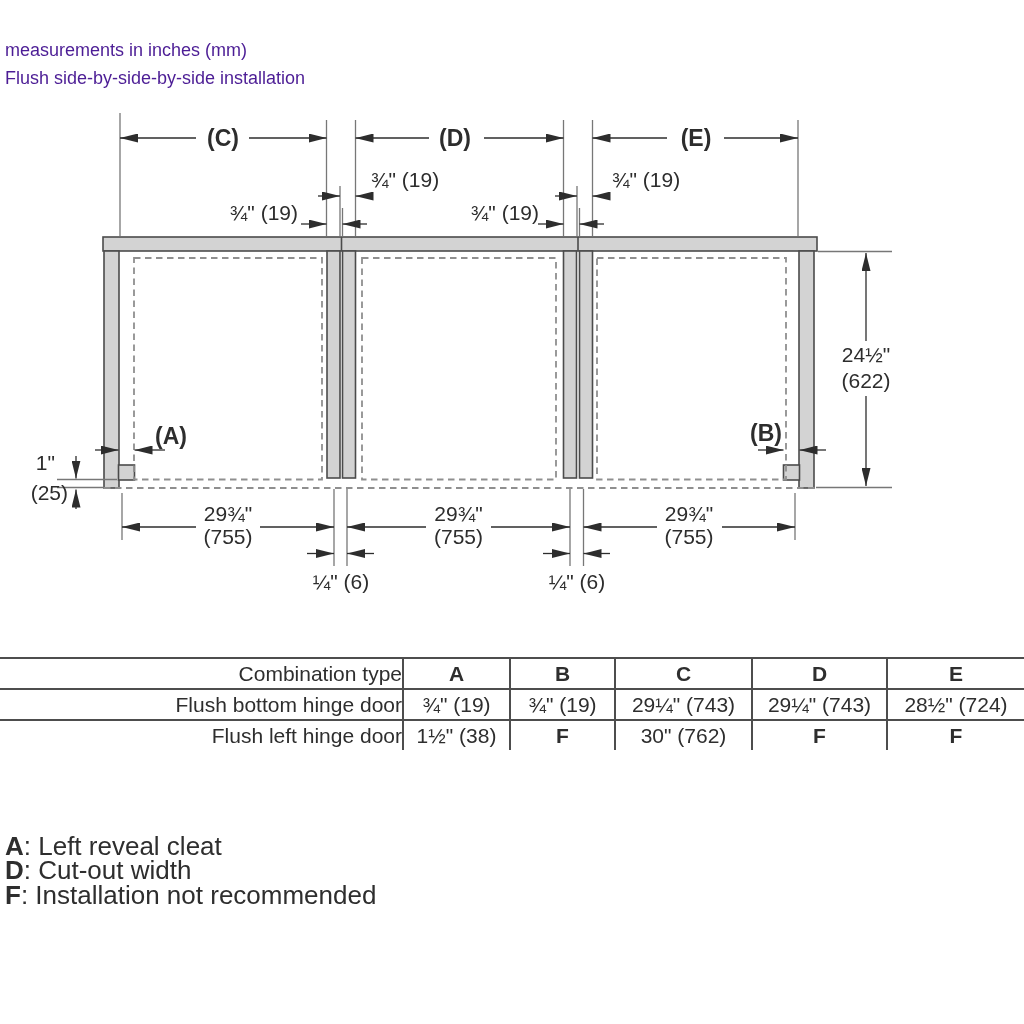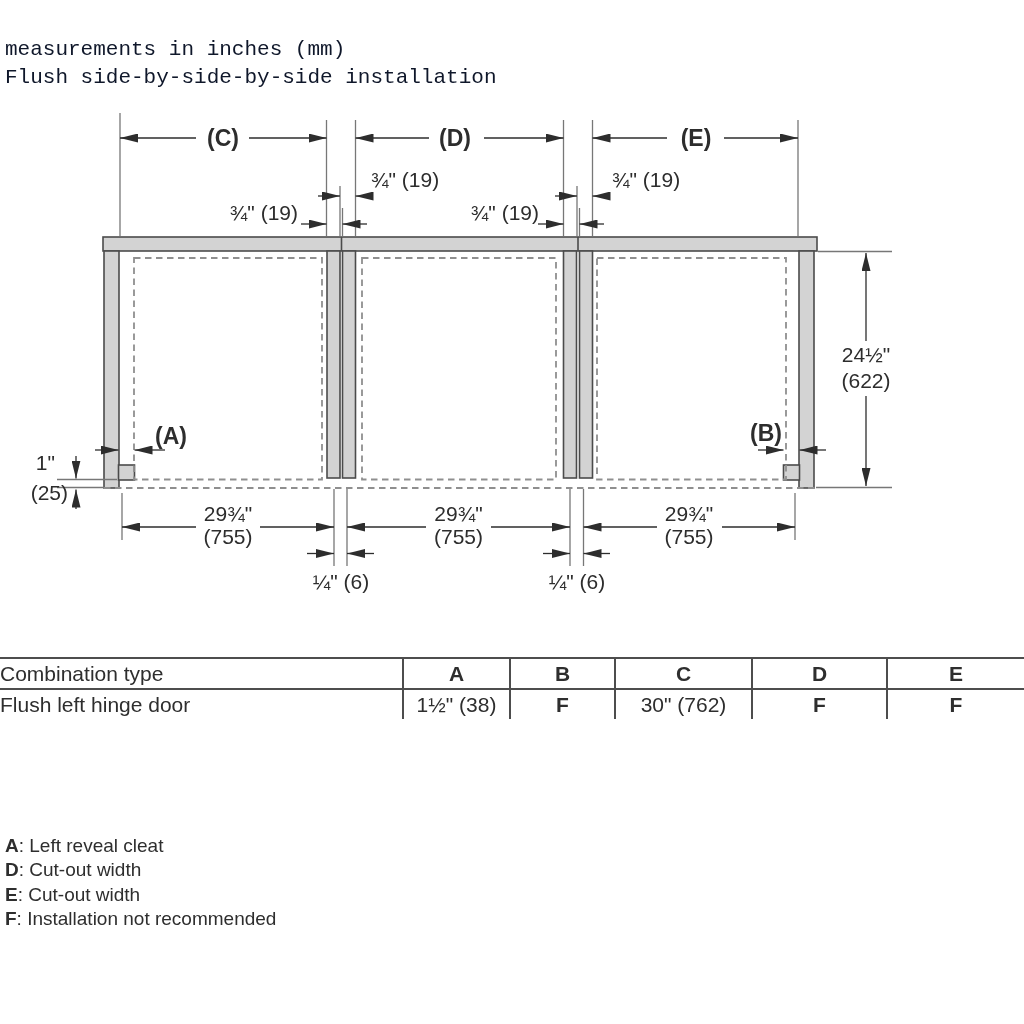--- a/index.html
+++ b/index.html
@@ -1,36 +1,36 @@
 <!DOCTYPE html>
 <html><head>
 <meta charset="utf-8">
 <style>
   html,body{margin:0;padding:0;background:#ffffff;}
   body{
     width:1024px;height:1024px;position:relative;overflow:hidden;
     font-family:"Liberation Sans","DejaVu Sans",sans-serif;
     color:#2d2d2d;
   }
-  .title-block{position:absolute;left:5px;top:36px;font-size:21px;line-height:28px;color:#0f172a;font-family:Liberation Mono, monospace;}
+  .title-block{position:absolute;left:5px;top:36px;font-size:18px;line-height:28px;color:#4c1d95;}
   .diagram-svg{position:absolute;left:0;top:100px;}
 
   
   .combo-table{position:absolute;left:0;top:657px;width:1024px;border-collapse:collapse;table-layout:fixed;font-size:21px;color:#2e2e2e;}
   .combo-table td{height:29px;padding:0;border:0;vertical-align:middle;text-align:center;overflow:hidden;white-space:nowrap;}
-  .combo-table td.rowlabel{text-align:left;}
+  .combo-table td.rowlabel{text-align:right;padding-left:7px;}
   .combo-table tr{border-top:2px solid #4d4d4d;}
   .combo-table tr:first-child{border-top:2px solid #4d4d4d;}
   .combo-table tr:last-child{border-bottom:0;}
   .combo-table td+td{border-left:2px solid #4d4d4d;}
   .combo-table .hdr{font-weight:bold;}
   .combo-table .bold-f{font-weight:bold;}
 
   
-  .legend{position:absolute;left:5px;top:834px;font-size:19px;line-height:24.4px;color:#2e2e2e;}
+  .legend{position:absolute;left:5px;top:834px;font-size:26px;line-height:24.4px;color:#2e2e2e;}
   .legend .k{font-weight:bold;}
 </style>
 </head>
 <body>
 
 <div class="title-block">
   <div>measurements in inches (mm)</div>
   <div>Flush side-by-side-by-side installation</div>
 </div>
 
@@ -171,28 +171,35 @@
   <tbody>
       <tr>
     <td class="rowlabel">Combination type</td>
     <td class="hdr">A</td>
     <td class="hdr">B</td>
     <td class="hdr">C</td>
     <td class="hdr">D</td>
     <td class="hdr">E</td>
   </tr>
   <tr>
+    <td class="rowlabel">Flush bottom hinge door</td>
+    <td>¾" (19)</td>
+    <td>¾" (19)</td>
+    <td>29¼" (743)</td>
+    <td>29¼" (743)</td>
+    <td>28½" (724)</td>
+  </tr>
+  <tr>
     <td class="rowlabel">Flush left hinge door</td>
     <td>1½" (38)</td>
     <td class="bold-f">F</td>
     <td>30" (762)</td>
     <td class="bold-f">F</td>
     <td class="bold-f">F</td>
   </tr>
 </tbody>
   </table>
 
 <div class="legend">
   <div><span class="k">A</span><span>: Left reveal cleat</span></div>
   <div><span class="k">D</span><span>: Cut-out width</span></div>
-  <div><span class="k">E</span><span>: Cut-out width</span></div>
   <div><span class="k">F</span><span>: Installation not recommended</span></div>
 </div>
 
 </body></html>

